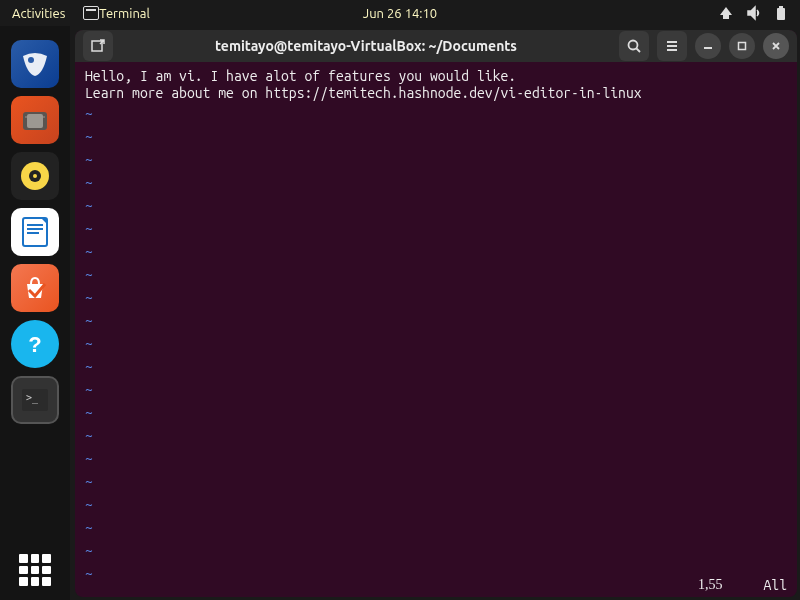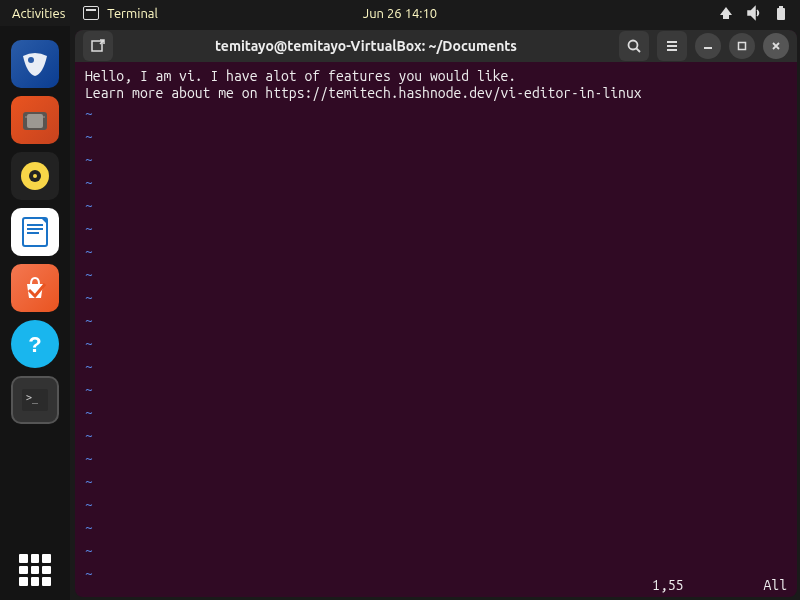--- a/index.html
+++ b/index.html
@@ -21,21 +21,21 @@
       color: #fef9c3;
       display: flex;
       align-items: center;
       font-size: 13px;
       padding: 0 12px;
       z-index: 10;
     }
     .topbar-left { display: flex; align-items: center; gap: 18px; }
     .topbar-center { position: absolute; left: 50%; transform: translateX(-50%); font-weight: 400; }
     .topbar-right { margin-left: auto; display: flex; align-items: center; gap: 12px; }
-    .topbar-app { display: flex; align-items: center; gap: 8px; }
+    .topbar-app { display: flex; align-items: center; }
     .topbar-app-icon { width: 16px; height: 14px; border: 1.5px solid #ddd; border-radius: 2px; position: relative; }
     .topbar-app-icon::before { content: ''; position: absolute; top: 2px; left: 2px; right: 2px; height: 1.5px; background: #ddd; }
     
     
     .dock {
       position: absolute;
       top: 26px; left: 0; bottom: 0;
       width: 70px;
       background: rgba(20,20,20,0.9);
       display: flex;
@@ -143,21 +143,21 @@
     
     .status-bar {
       height: 20px;
       color: #eee;
       font-family: "Ubuntu Mono", monospace;
       font-size: 14px;
       display: flex;
       align-items: center;
       padding: 0 10px 4px;
     }
-    .status-pos { margin-left: auto; margin-right: 80px; }
+    .status-pos { margin-left: auto; margin-right: 41px; font-family: Liberation Serif, serif; }
     .status-percent { }
     
     
     svg { display: block; }
   </style>
 </head>
 <body>
 
 <div class="topbar">
   <div class="topbar-left">

